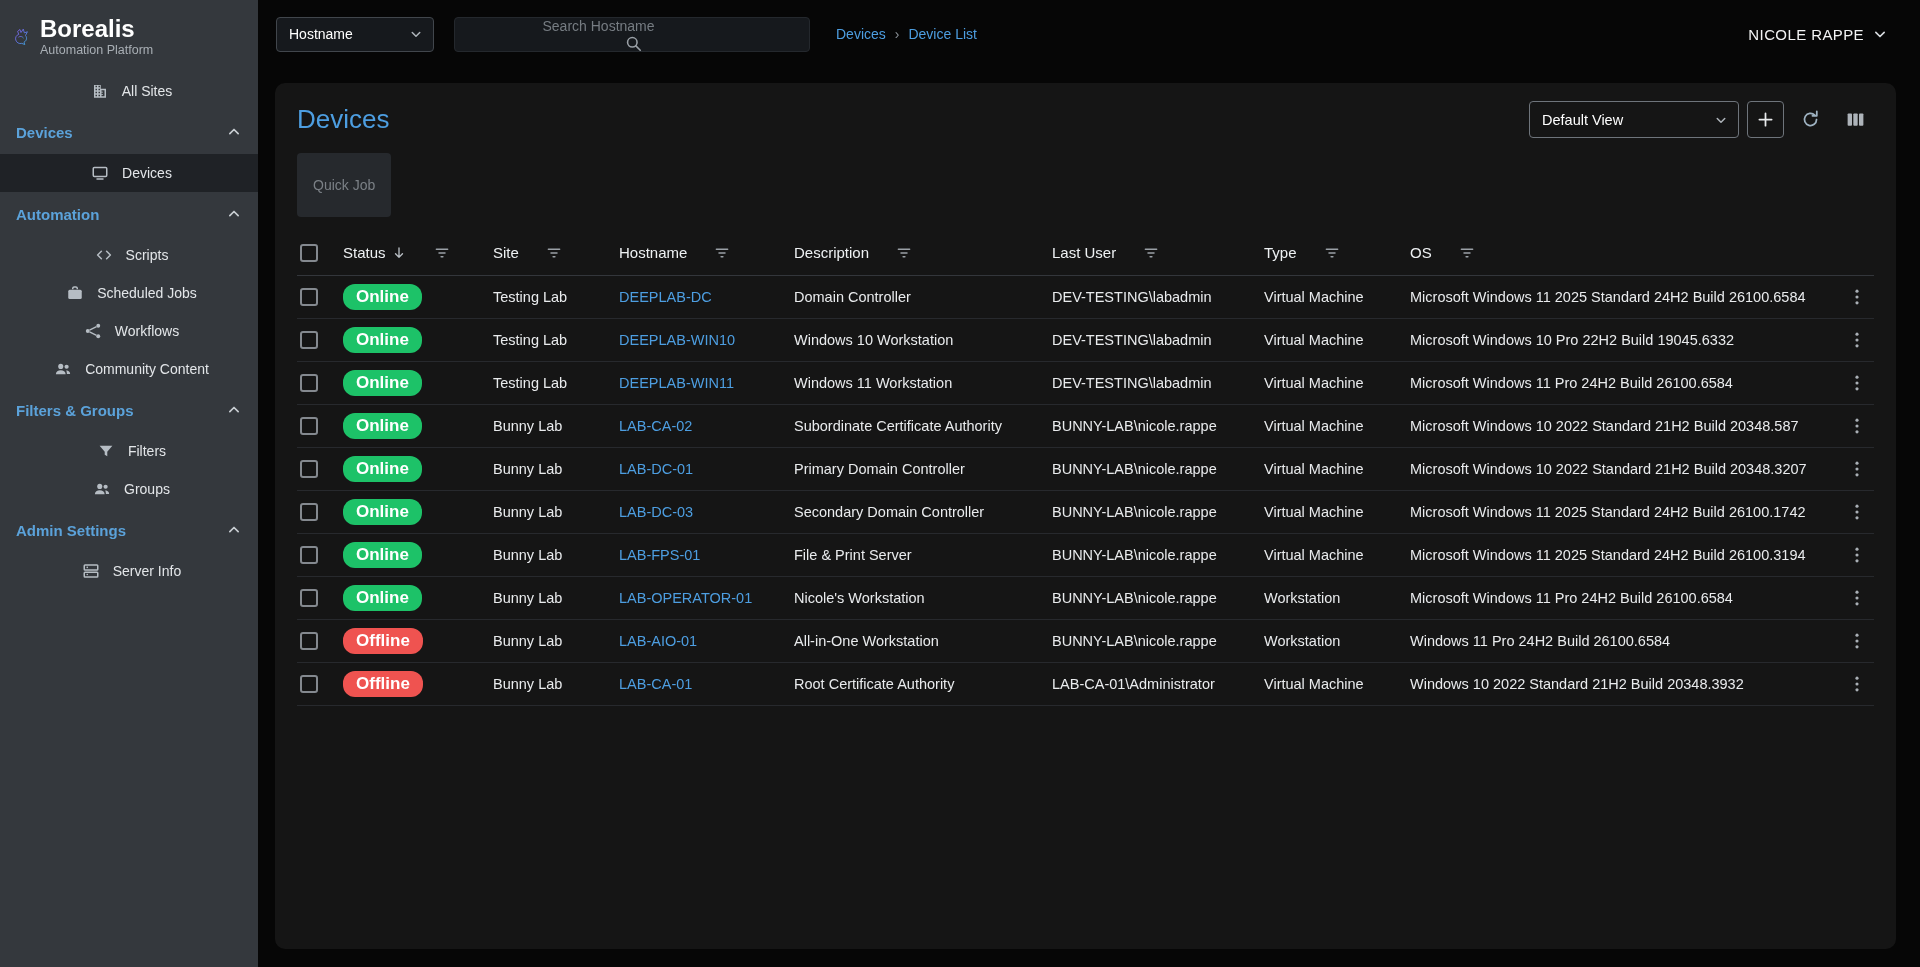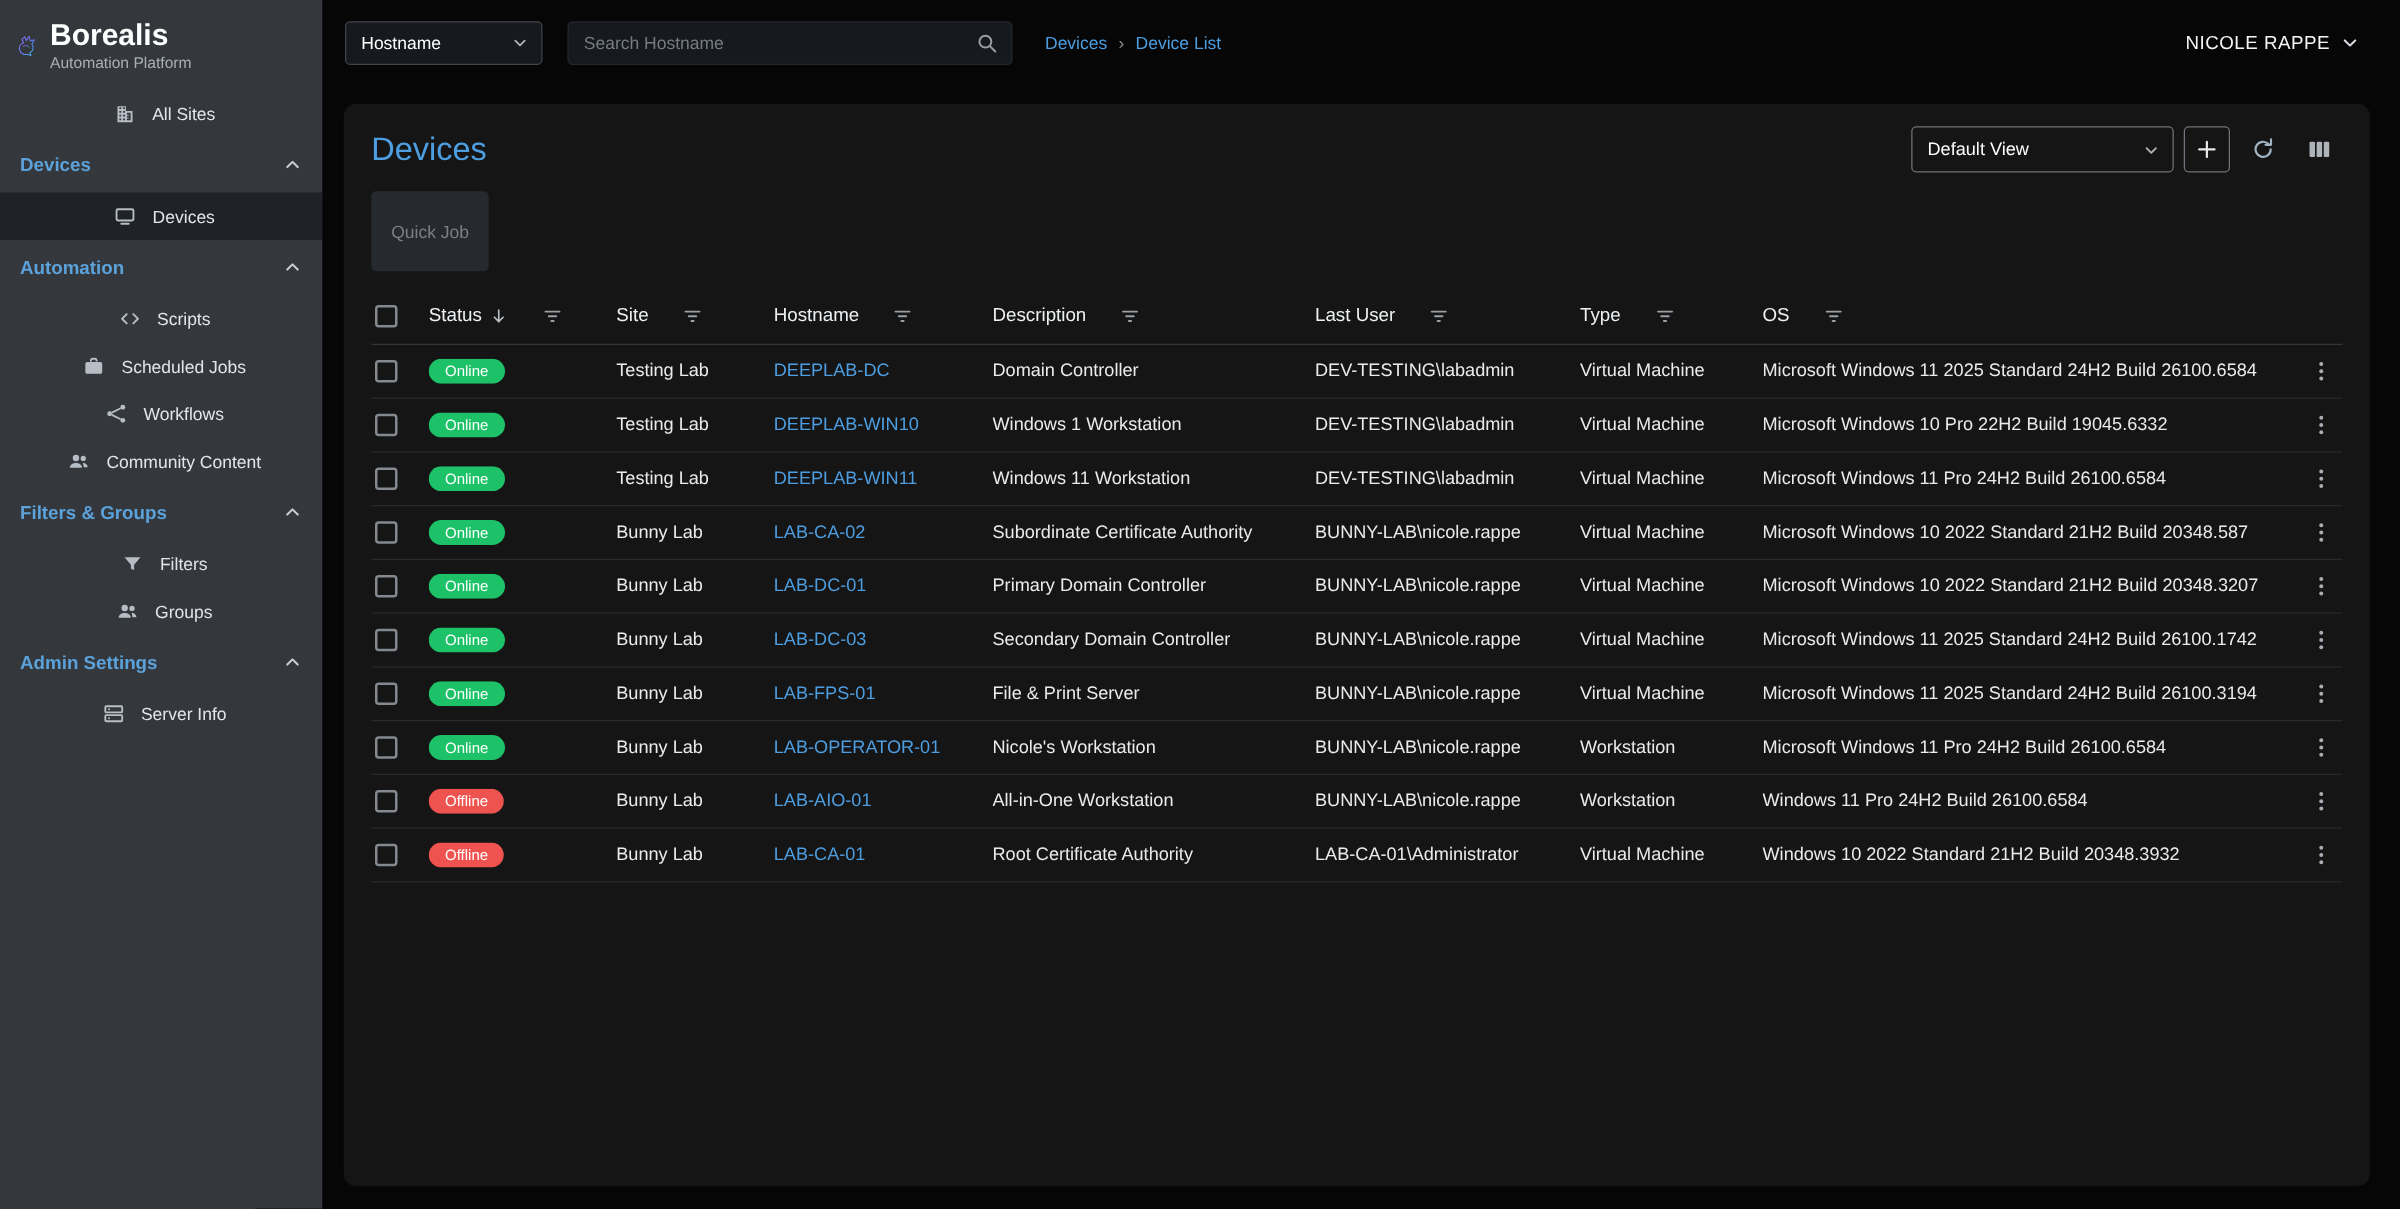--- a/index.html
+++ b/index.html
@@ -34,21 +34,21 @@
 
   
   .main-col { flex: 1; display: flex; flex-direction: column; background: #060606; min-width: 0; }
 
   .topbar { height: 68px; flex-shrink: 0; display: flex; align-items: center; gap: 20px; padding: 0 30px 0 18px; }
   .hostname-select { width: 158px; height: 35px; background: #16191d; border: 1px solid #41464c;
     border-radius: 4px; display: flex; align-items: center; justify-content: space-between;
     padding: 0 8px 0 12px; font-size: 14px; color: #ffffff; cursor: pointer; }
   .select-chevron { color: #aeb4ba; }
   .search-box { width: 356px; height: 35px; background: #16191d; border: 1px solid #24282d;
-    border-radius: 4px; display: flex; align-items: center; padding: 0 10px 0 12px; }
+    border-radius: 4px; display: flex; align-items: center; padding: 0 10px 0 12px; flex-direction: column; }
   .search-box input { flex: 1; background: transparent; border: none; outline: none;
     color: #dfe2e5; font-size: 14px; font-family: inherit; }
   .search-box input::placeholder { color: #767c82; }
   .search-ic { color: #9aa0a6; }
   .search-ic svg { width: 19px; height: 19px; }
   .breadcrumb { display: flex; align-items: center; gap: 9px; font-size: 14px; margin-left: 6px; }
   .crumb { color: #4d9ee1; text-decoration: none; cursor: pointer; }
   .crumb-sep { color: #8a9096; }
   .user-chip { margin-left: auto; display: flex; align-items: center; gap: 6px; cursor: pointer;
     font-size: 15px; letter-spacing: 0.4px; color: #f3f4f5; font-weight: 500; }
@@ -84,22 +84,22 @@
     color: #eef1f3; cursor: pointer; }
   .th-label { white-space: nowrap; }
   .filter-ic { color: #9aa0a6; margin-left: 21px; cursor: pointer; }
   .sort-ic { color: #b9bfc5; }
   .sort-ic svg { width: 16px; height: 16px; }
   .trow { height: 43px; border-bottom: 1px solid #27292d; }
   .cell { font-size: 14.5px; color: #e9ebed; white-space: nowrap; overflow: hidden; }
   .cell-check { display: flex; align-items: center; padding-left: 3px; overflow: visible; }
   .checkbox { width: 18px; height: 18px; border: 2px solid #84898f; border-radius: 3px;
     display: inline-block; cursor: pointer; }
-  .badge { display: inline-block; padding: 3px 13px; border-radius: 12px; font-size: 12px;
-    color: #ffffff; }
+  .badge { display: inline-block; padding: 3px 13px; border-radius: 12px; font-size: 17px;
+    color: #ffffff; font-weight: bold; }
   .badge.online { background: #1dc268; }
   .badge.offline { background: #ef5350; }
   .host-link { color: #4d9ee1; text-decoration: none; cursor: pointer; }
   .cell-actions { display: flex; justify-content: flex-end; overflow: visible; }
   .kebab-btn { background: transparent; border: none; color: #a9afb5; cursor: pointer;
     width: 34px; height: 34px; display: flex; align-items: center; justify-content: center; }
   .kebab-btn svg { width: 20px; height: 20px; }
 </style>
 </head>
 <body>
@@ -418,21 +418,21 @@
                   </button>
                 </div>
               </div>
               <div class="trow">
                 <div class="cell cell-check">
                   <span class="checkbox"></span>
                 </div>
                 <div class="cell"><span class="badge online">Online</span></div>
                 <div class="cell">Testing Lab</div>
                 <div class="cell"><a class="host-link" href="#">DEEPLAB-WIN10</a></div>
-                <div class="cell">Windows 1 Workstation</div>
+                <div class="cell">Windows 10 Workstation</div>
                 <div class="cell">DEV-TESTING\labadmin</div>
                 <div class="cell">Virtual Machine</div>
                 <div class="cell">Microsoft Windows 10 Pro 22H2 Build 19045.6332</div>
                 <div class="cell cell-actions">
                   <button class="kebab-btn">
                     <span class="icon">
                       <svg viewBox="0 0 24 24">
                         <circle cx="12" cy="5" r="1.9" fill="currentColor"></circle>
                         <circle cx="12" cy="12" r="1.9" fill="currentColor"></circle>
                         <circle cx="12" cy="19" r="1.9" fill="currentColor"></circle>

